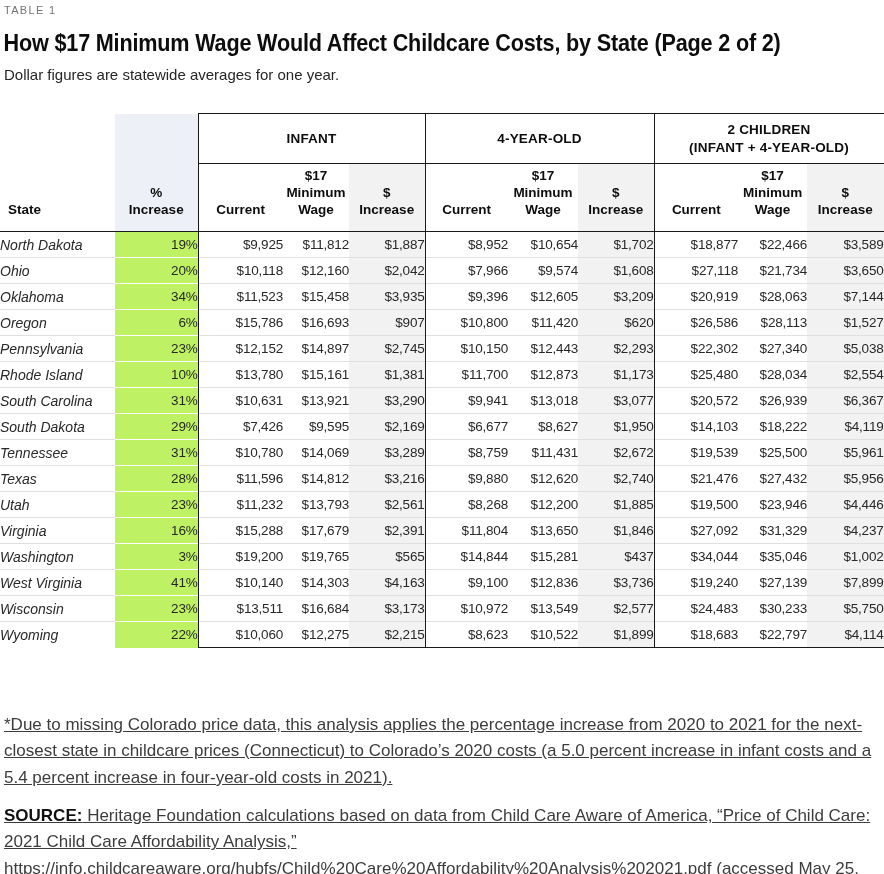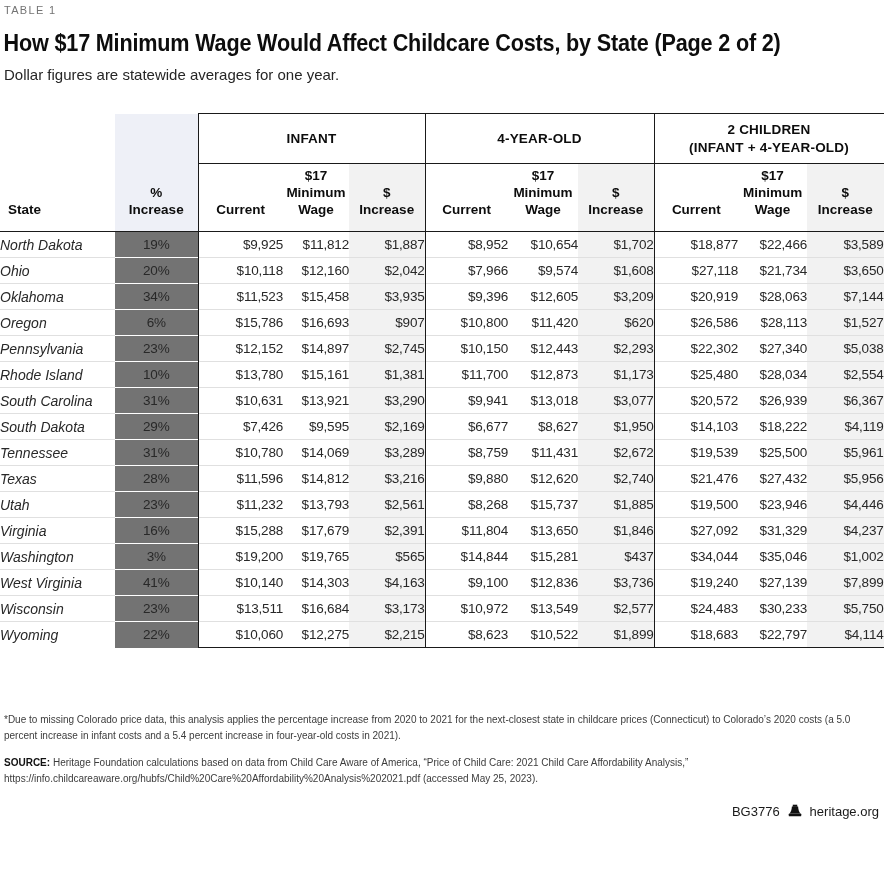--- a/index.html
+++ b/index.html
@@ -83,33 +83,34 @@
   
   tbody td {
     height: 26px;
     border-top: 1px solid #e0e0e0;
     font-size: 13.5px;
     color: #282828;
   }
   tbody tr:first-child td { border-top: none; }
   td.state-cell { padding-left: 8px; font-size: 14px; font-style: italic; }
   td.num { text-align: right; letter-spacing: -0.2px; }
-  td.pct-cell { background: #737373; padding-right: 30px; border-top: 1px solid #ffffff; text-align: center; }
+  td.pct-cell { background: #bef264; padding-right: 30px; border-top: 1px solid #ffffff; }
   td.c0, td.c3, td.c6 { padding-right: 20px; }
   td.c1, td.c4, td.c7 { padding-right: 12px; }
   td.c2, td.c5, td.c8 { padding-right: 12px; background: #f2f2f2; }
   tr.last td.val { border-bottom: 1.5px solid #1a1a1a; }
 
   
   .notes { margin-top: 64px; padding: 0 6px 0 4px; }
   .footnote, .source {
     margin: 0;
-    font-size: 10px;
+    font-size: 17px;
     line-height: 1.55;
     color: #3c3c3c;
+    text-decoration: underline;
   }
   .source { margin-top: 12px; }
   .source-label { font-weight: bold; color: #111; }
 
   
   .footer {
     margin-top: 18px;
     padding-right: 5px;
     display: flex;
     justify-content: flex-end;
@@ -296,21 +297,21 @@
       <td class="num val c7">$27,432</td>
       <td class="num val c8 br">$5,956</td>
     </tr>
         <tr>
       <td class="state-cell">Utah</td>
       <td class="num pct-cell">23%</td>
       <td class="num val c0 bl">$11,232</td>
       <td class="num val c1">$13,793</td>
       <td class="num val c2 br">$2,561</td>
       <td class="num val c3 bl">$8,268</td>
-      <td class="num val c4">$15,737</td>
+      <td class="num val c4">$12,200</td>
       <td class="num val c5 br">$1,885</td>
       <td class="num val c6 bl">$19,500</td>
       <td class="num val c7">$23,946</td>
       <td class="num val c8 br">$4,446</td>
     </tr>
         <tr>
       <td class="state-cell">Virginia</td>
       <td class="num pct-cell">16%</td>
       <td class="num val c0 bl">$15,288</td>
       <td class="num val c1">$17,679</td>

